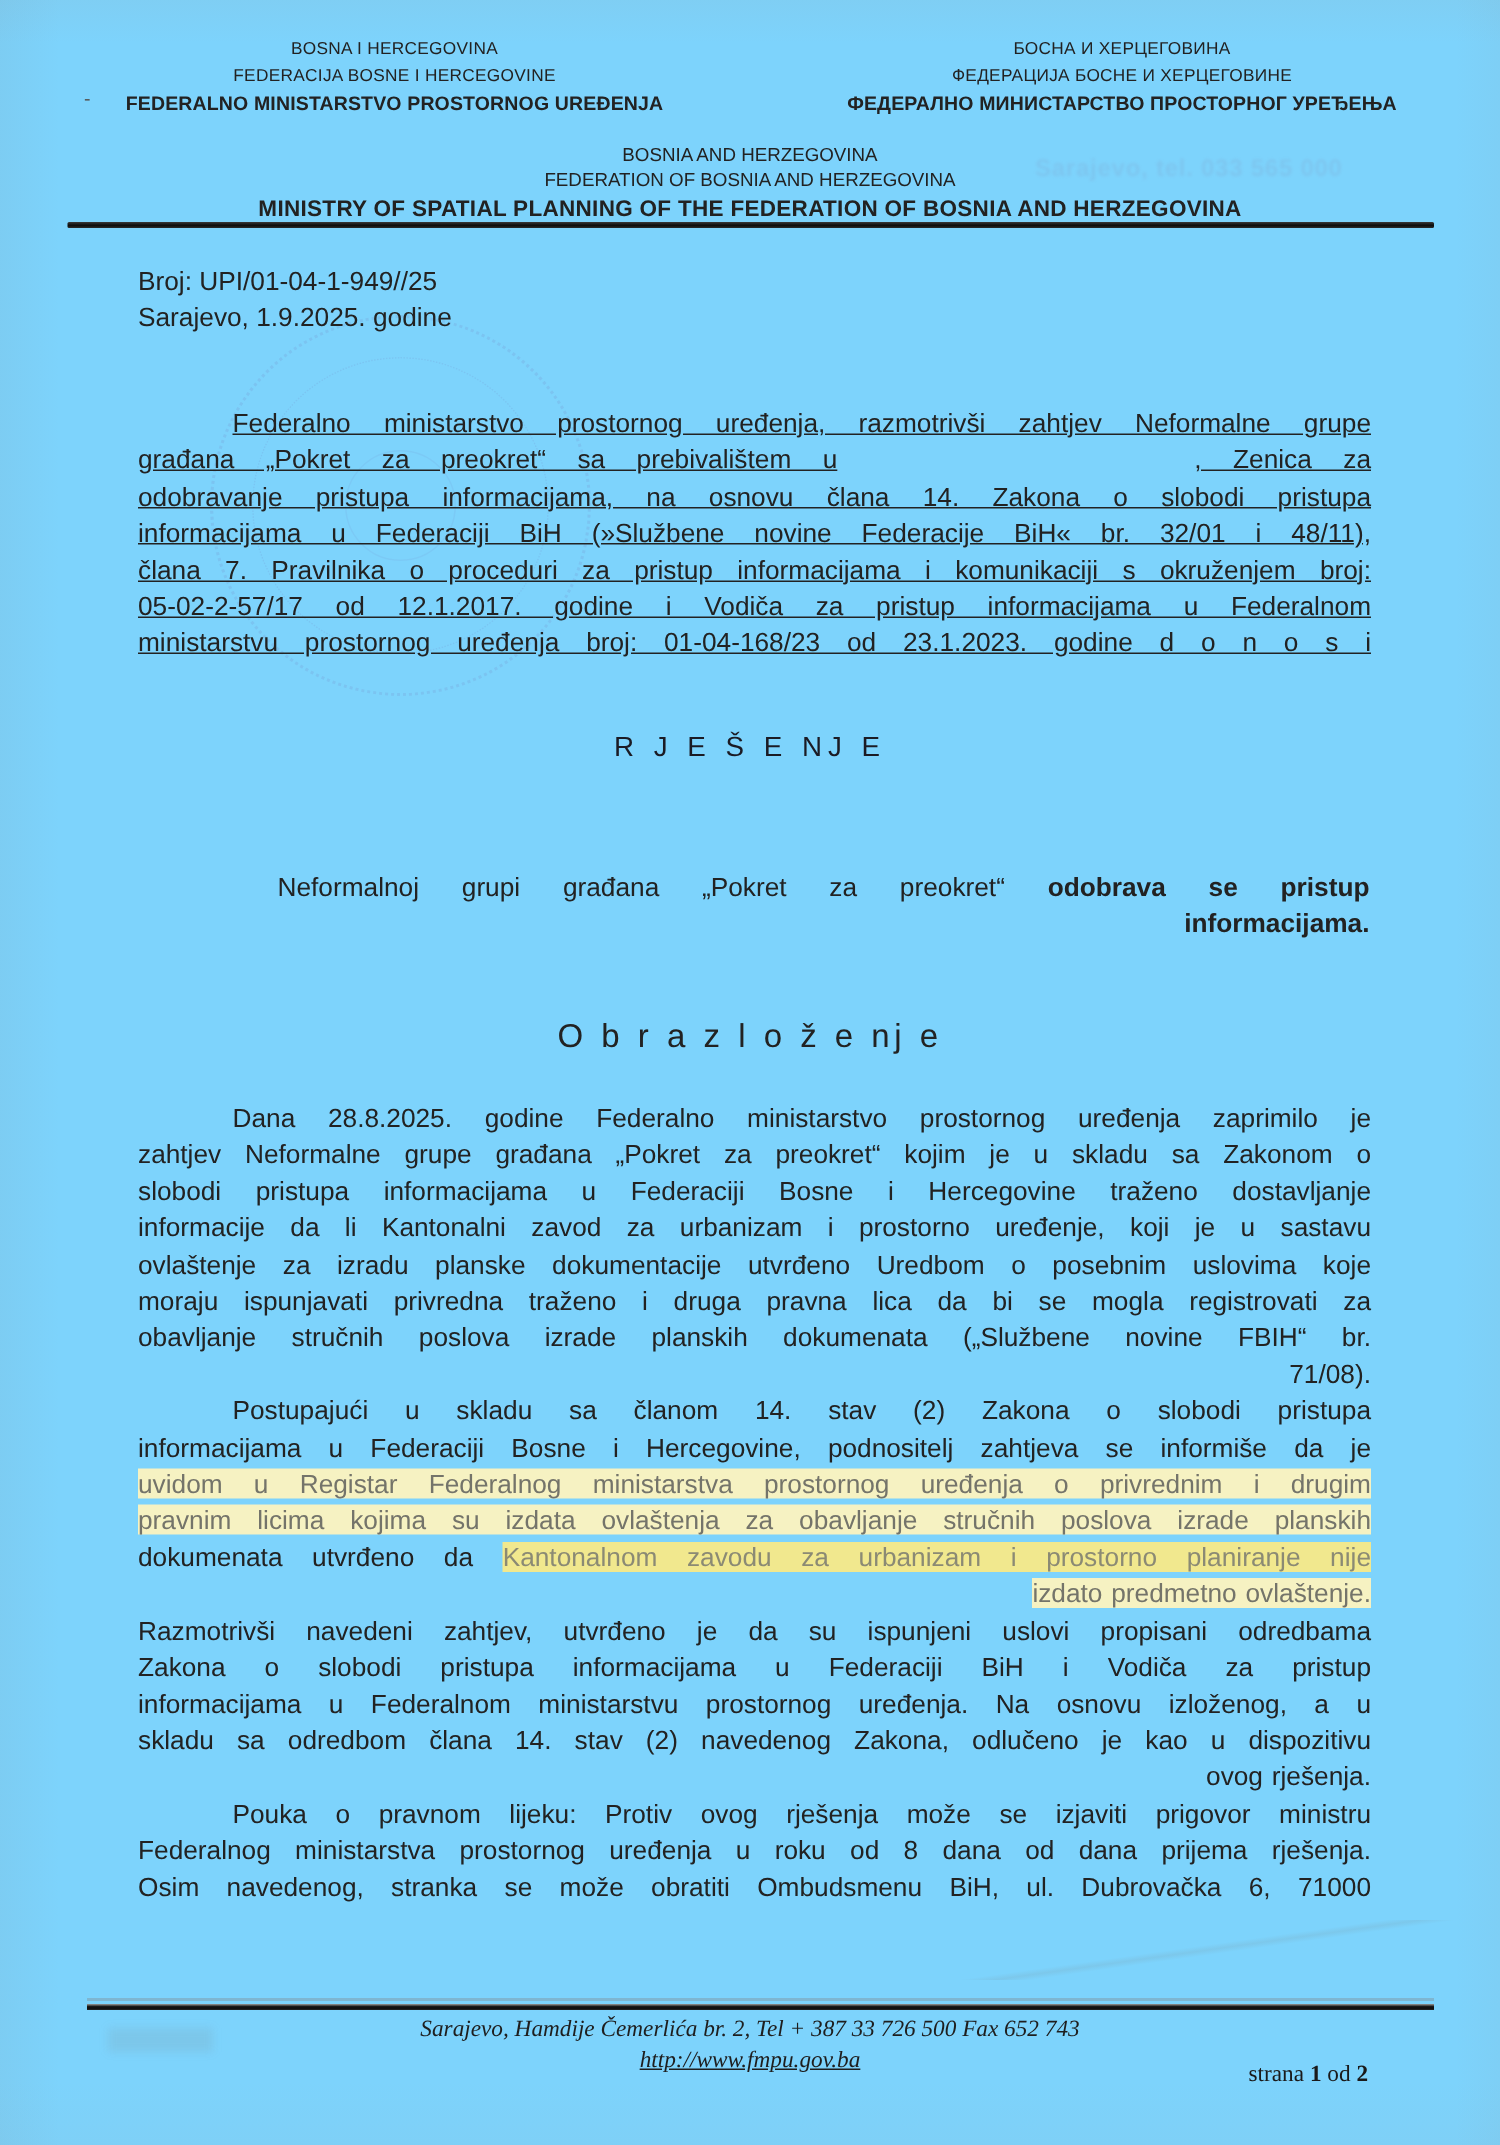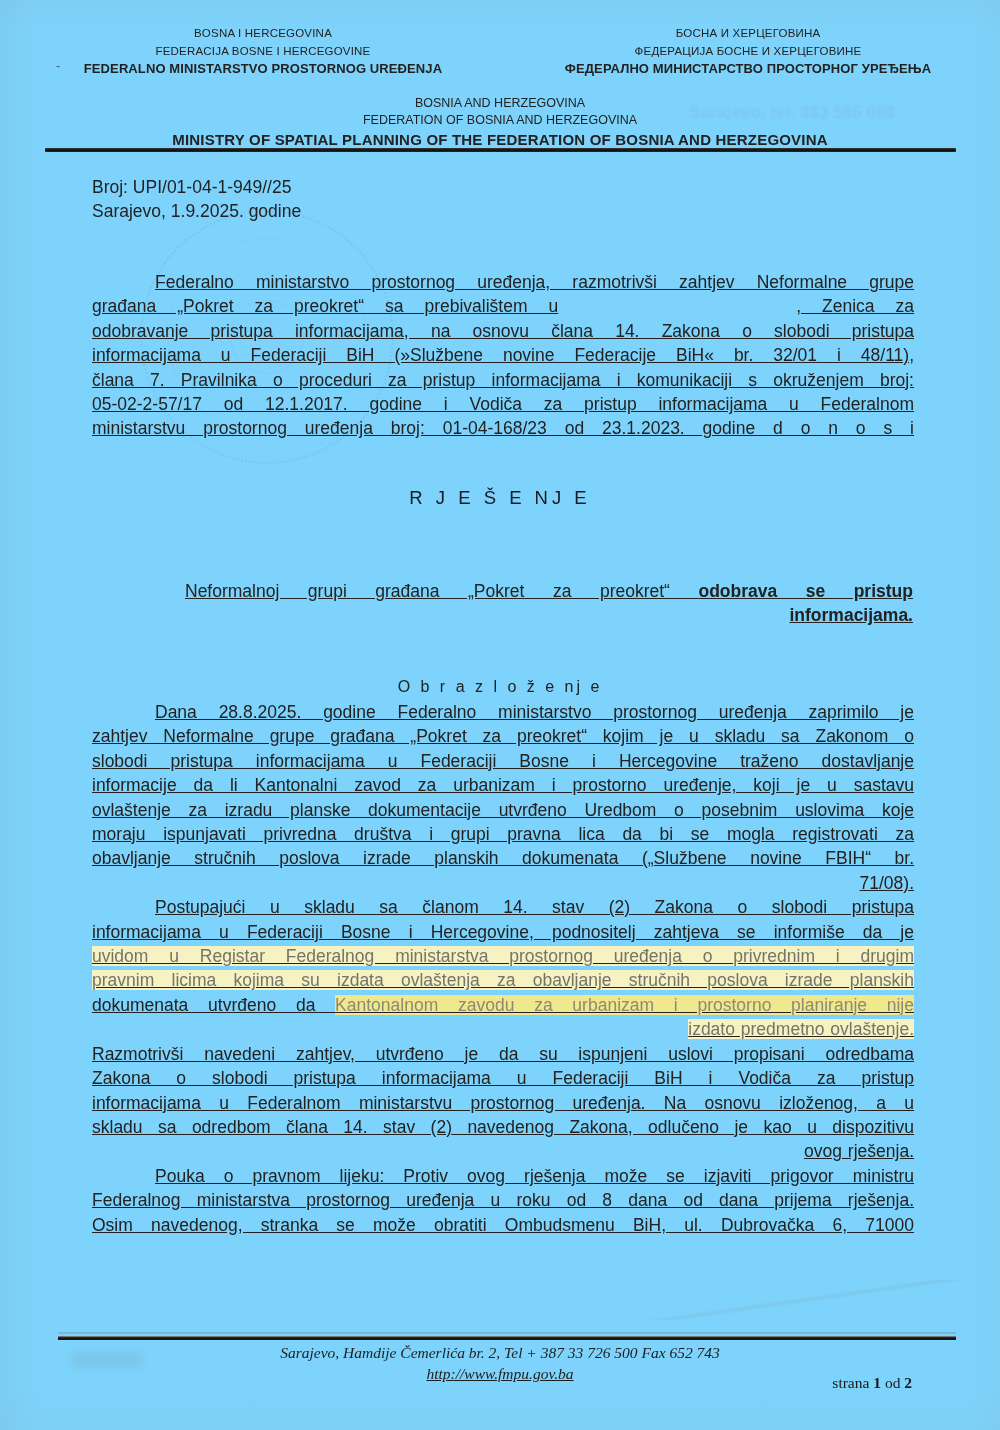--- a/index.html
+++ b/index.html
@@ -70,27 +70,27 @@
   .blk{position:absolute;font-size:17.5px;line-height:24.4px;word-spacing:1px;}
   .tline{text-align:right;white-space:normal;}
   .tline.just{text-align:justify;text-align-last:justify;}
   .tline.ind{text-indent:63px;}
   .tline span.b{font-weight:bold;}
   .tline span.hl{background:#f6f2c2;color:#74746a;}
   .tline span.hl2{background:#f1e88e;color:#8b8a74;}
   .tline span.gap{display:inline-block;width:238px;}
 
   .para1{left:92px;top:270px;width:822px;text-decoration:underline;}
-  .dispo{left:185px;top:579px;width:728px;text-decoration:underline;}
-  .body2{left:92px;top:700px;width:822px;text-decoration:underline;}
+  .dispo{left:185px;top:579px;width:728px;}
+  .body2{left:92px;top:733px;width:822px;}
 
   .h-decision{position:absolute;left:0;top:487px;width:1000px;text-align:center;
     font-size:18.5px;letter-spacing:4px;color:#1b1b24;}
   .h-rationale{position:absolute;left:0;top:678px;width:1000px;text-align:center;
-    font-size:16px;letter-spacing:3px;}
+    font-size:22px;letter-spacing:3px;}
 
   
   .ftr-rule{position:absolute;left:58px;top:1336px;width:898px;height:4px;
     background:linear-gradient(180deg,#9a9a98 0%,#111 45%,#111 85%,#333);}
   .ftr-rule::before{content:"";position:absolute;left:0;top:-4px;width:100%;height:2px;background:rgba(130,130,128,0.35);}
   .ftr{position:absolute;left:0;width:1000px;text-align:center;
     font-family:"Liberation Serif","DejaVu Serif",serif;font-style:italic;font-size:15.5px;color:#1e1e1e;}
   .ftr-addr{top:1344px;}
   .ftr-url{top:1365px;}
   .ftr-url span{text-decoration:underline;}
@@ -151,21 +151,21 @@
     </div>
 
   <div class="h-rationale">O b r a z l o ž e nj e</div>
 
   <div class="blk body2">
       <div class="tline just ind"><span>Dana 28.8.2025. godine Federalno ministarstvo prostornog uređenja zaprimilo je</span></div>
       <div class="tline just"><span>zahtjev Neformalne grupe građana „Pokret za preokret“ kojim je u skladu sa Zakonom o</span></div>
       <div class="tline just"><span>slobodi pristupa informacijama u Federaciji Bosne i Hercegovine traženo dostavljanje</span></div>
       <div class="tline just"><span>informacije da li Kantonalni zavod za urbanizam i prostorno uređenje, koji je u sastavu</span></div>
       <div class="tline just"><span>ovlaštenje za izradu planske dokumentacije utvrđeno Uredbom o posebnim uslovima koje</span></div>
-      <div class="tline just"><span>moraju ispunjavati privredna društva i grupi pravna lica da bi se mogla registrovati za</span></div>
+      <div class="tline just"><span>moraju ispunjavati privredna traženo i druga pravna lica da bi se mogla registrovati za</span></div>
       <div class="tline just"><span>obavljanje stručnih poslova izrade planskih dokumenata („Službene novine FBIH“ br.</span></div>
       <div class="tline"><span>71/08).</span></div>
       <div class="tline just ind"><span>Postupajući u skladu sa članom 14. stav (2) Zakona o slobodi pristupa</span></div>
       <div class="tline just"><span>informacijama u Federaciji Bosne i Hercegovine, podnositelj zahtjeva se informiše da je</span></div>
       <div class="tline just"><span class="hl">uvidom u Registar Federalnog ministarstva prostornog uređenja o privrednim i drugim</span></div>
       <div class="tline just"><span class="hl">pravnim licima kojima su izdata ovlaštenja za obavljanje stručnih poslova izrade planskih</span></div>
       <div class="tline just"><span>dokumenata utvrđeno da </span><span class="hl2">Kantonalnom zavodu za urbanizam i prostorno planiranje nije</span></div>
       <div class="tline"><span class="hl">izdato predmetno ovlaštenje.</span></div>
       <div class="tline just"><span>Razmotrivši navedeni zahtjev, utvrđeno je da su ispunjeni uslovi propisani odredbama</span></div>
       <div class="tline just"><span>Zakona o slobodi pristupa informacijama u Federaciji BiH i Vodiča za pristup</span></div>

